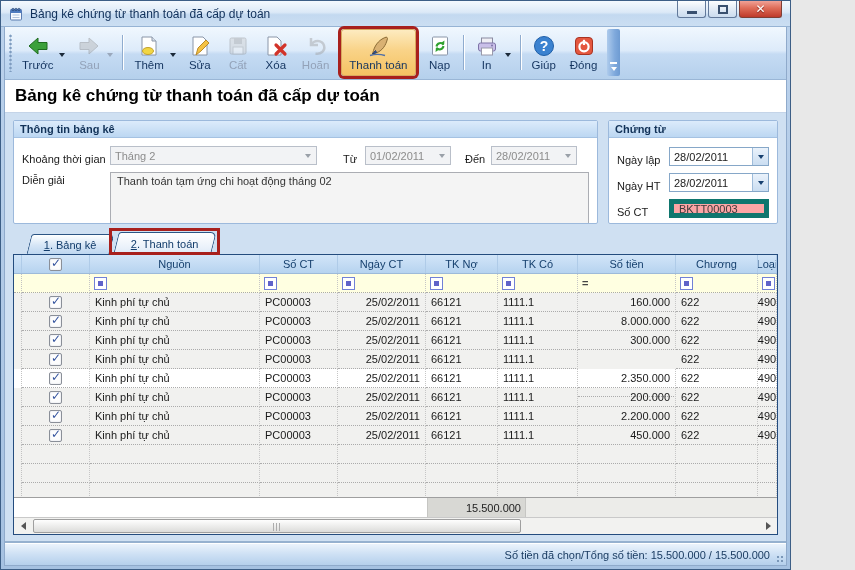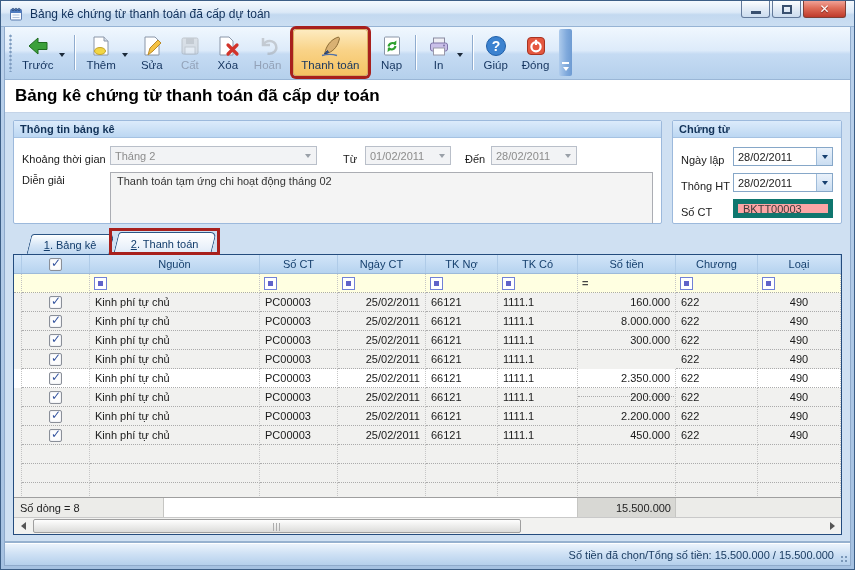--- a/index.html
+++ b/index.html
@@ -1,17 +1,17 @@
 <!DOCTYPE html>
 <html><head>
 <meta charset="utf-8">
 <style>
   *{box-sizing:border-box;margin:0;padding:0}
   html,body{background:#E8E8E8;font-family:"Liberation Sans","DejaVu Sans",sans-serif}
-  .window{width:855px;height:570px;border:1px solid #3C5E86;display:flex;flex-direction:column;
+  .window{width:791px;height:570px;border:1px solid #3C5E86;display:flex;flex-direction:column;
     background:#AFC9E6;font-size:11px;color:#1A1A1A;position:relative;overflow:hidden}
   
   .titlebar{height:26px;background:linear-gradient(#F4F9FE,#DCE9F7 45%,#C3D9F0 55%,#CBDEF2);
     display:flex;align-items:center;padding-left:7px;gap:6px;border-bottom:1px solid #96B3D4;position:relative;flex-shrink:0}
   .title-text{color:#10305A;font-size:12px}
   .win-buttons{position:absolute;right:8px;top:0;display:flex}
   .win-btn{height:17px;width:29px;border:1px solid #62799A;border-top:none;border-radius:0 0 3px 3px;
     background:linear-gradient(#FDFEFF,#E6EEF7 40%,#CBDCEF);display:flex;align-items:center;justify-content:center;margin-left:2px}
   .win-btn.close{width:43px;background:linear-gradient(#F0A296,#DE6C58 45%,#BE3A2B);border-color:#7E3F36}
   .glyph-min{width:10px;height:3px;background:#39506F;margin-top:7px}
@@ -153,20 +153,29 @@
         <div id="toolbar-items" style="display:flex;align-items:stretch">
             <div class="tbtn has-caret">
               <span class="icon">
                 <svg viewBox="0 0 24 24">
                   <path d="M3 12 L12 4 V8.5 H21 V15.5 H12 V20 Z" fill="#3BA03B" stroke="#1E6B1E"></path>
                 </svg>
               </span>
               <span class="tlabel">Trước</span>
               <span class="caret"></span>
             </div>
+            <div class="tbtn disabled has-caret">
+              <span class="icon">
+                <svg viewBox="0 0 24 24">
+                  <path d="M21 12 L12 4 V8.5 H3 V15.5 H12 V20 Z" fill="#AEB3BB" stroke="#82878F"></path>
+                </svg>
+              </span>
+              <span class="tlabel">Sau</span>
+              <span class="caret"></span>
+            </div>
             <div class="tsep"></div>
             <div class="tbtn has-caret">
               <span class="icon">
                 <svg viewBox="0 0 24 24">
                   <path d="M5 3 H15 L19 7 V21 H5 Z" fill="#FFF" stroke="#8A96A8"></path>
                   <path d="M15 3 L15 7 H19" fill="#D8E0EA" stroke="#8A96A8"></path>
                   <ellipse cx="11" cy="17" rx="5.5" ry="3.5" fill="#F2D643" stroke="#C2A22E"></ellipse>
                 </svg>
               </span>
               <span class="tlabel">Thêm</span>
@@ -304,21 +313,21 @@
             <div class="group-header">Chứng từ</div>
             <div class="gbody" style="padding:9px 8px 6px">
               <div class="frow">
                 <span class="lbl" style="width:52px">Ngày lập</span>
                 <div class="combo" style="flex:1">
                   <span>28/02/2011</span>
                   <span class="dd"></span>
                 </div>
               </div>
               <div class="frow">
-                <span class="lbl" style="width:52px">Thông HT</span>
+                <span class="lbl" style="width:52px">Ngày HT</span>
                 <div class="combo" style="flex:1">
                   <span>28/02/2011</span>
                   <span class="dd"></span>
                 </div>
               </div>
               <div class="frow" style="margin-bottom:0">
                 <span class="lbl" style="width:52px">Số CT</span>
                 <div class="textbox" style="flex:1">BKTT00003</div>
               </div>
             </div>
@@ -527,21 +536,20 @@
                 <div class="cell" style="width: 78px;"></div>
                 <div class="cell" style="width: 88px;"></div>
                 <div class="cell" style="width: 72px;"></div>
                 <div class="cell" style="width: 80px;"></div>
                 <div class="cell" style="width: 98px;"></div>
                 <div class="cell" style="width: 82px;"></div>
                 <div class="cell" style="width: 87px; flex: 1 1 auto;"></div>
               </div>
             </div>
           <div class="gsummary">
-            <div class="gsum-label">Số dòng = 8</div>
             <div class="gsum-gap"></div>
             <div class="gsum-total">15.500.000</div>
             <div class="gsum-rest"></div>
           </div>
           <div class="gscroll">
             <div class="sbtn left">
                 <div class="arr-l"></div>
               </div>
             <div class="sthumb"></div>
             <div class="sbtn right">

